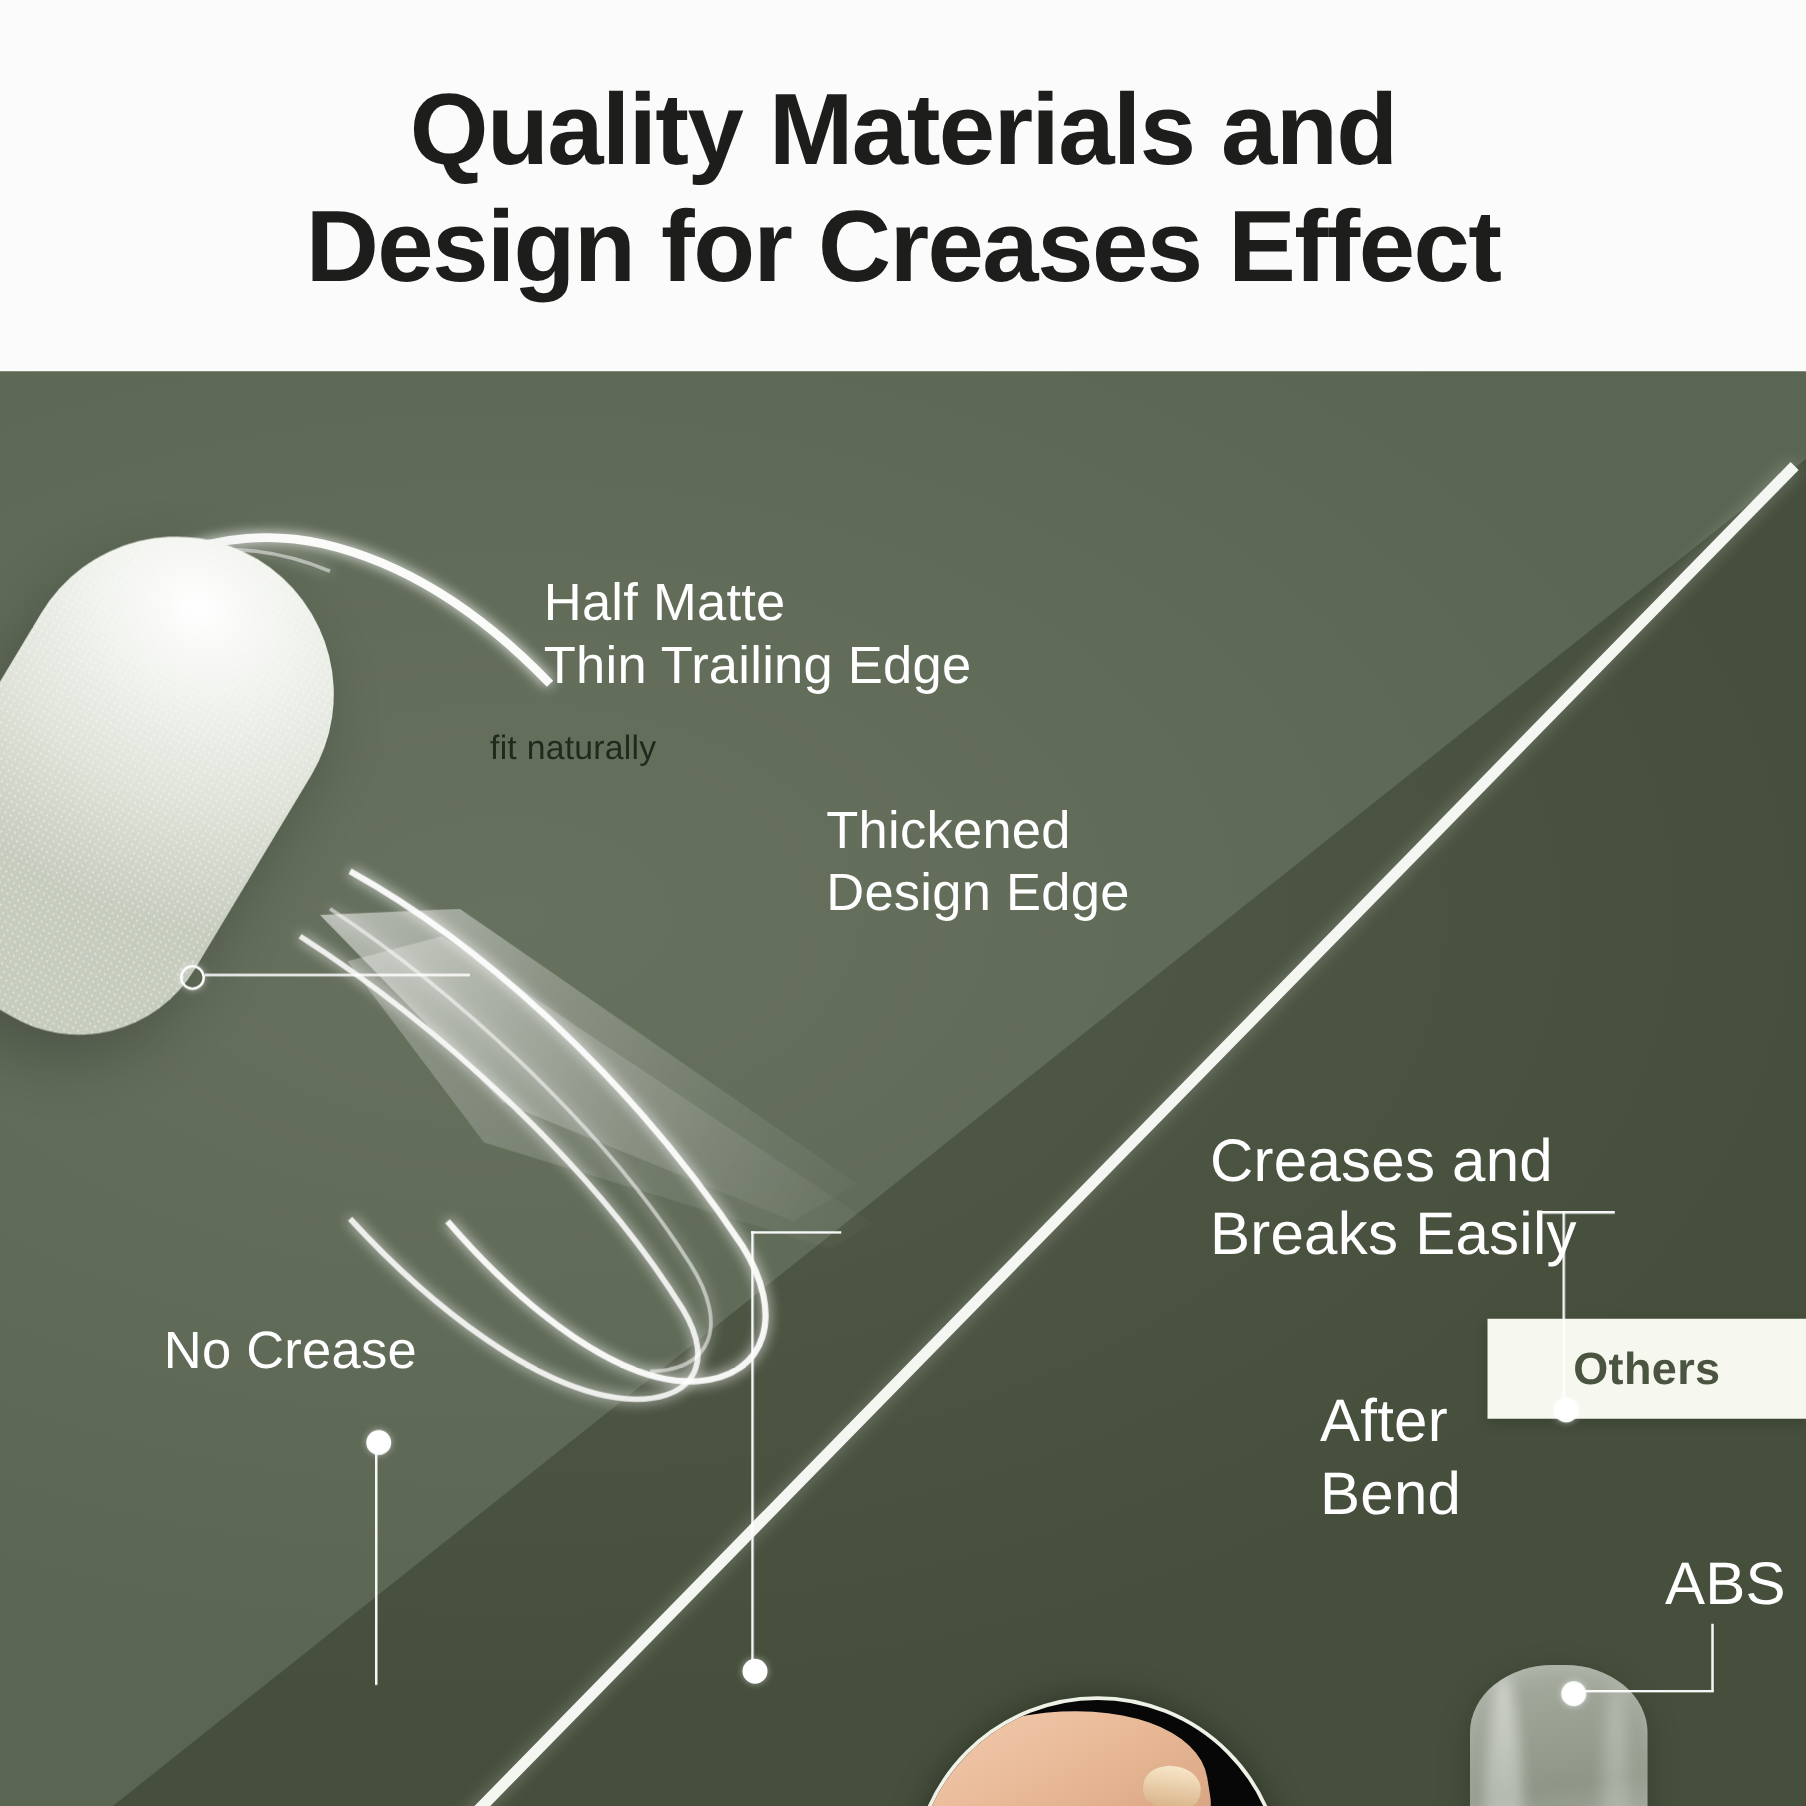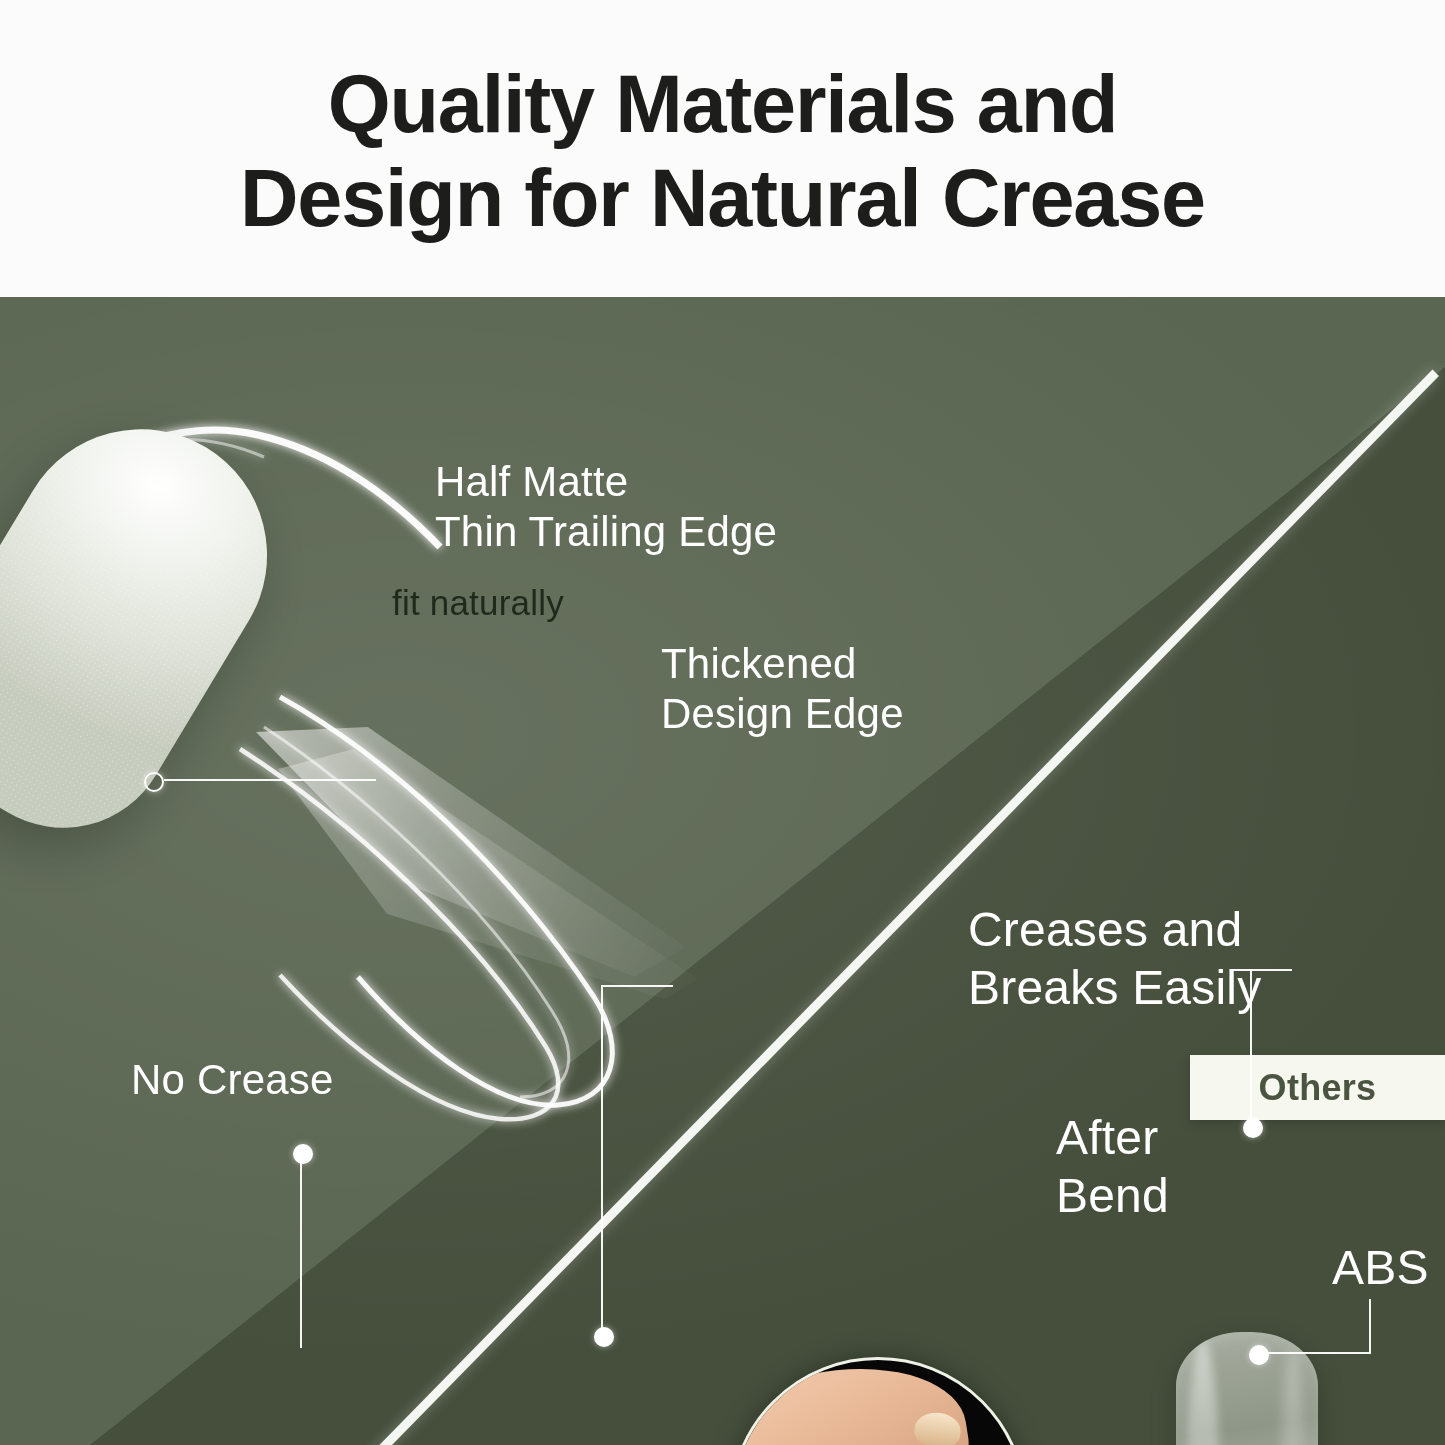--- a/index.html
+++ b/index.html
@@ -125,34 +125,34 @@
     color:#ffffff;
     font-size:42px;
     line-height:1.19;
     font-weight:400;
     white-space:pre-line;
     letter-spacing:.2px;
   }
   .callout-sub{
     position:absolute;
     color:#1f2a1c;
-    font-size:35px;
+    font-size:27px;
     font-weight:400;
     letter-spacing:.2px;
   }
 
   
   .badge{
     position:absolute;
     background:#f6f8ef;
     display:flex;align-items:center;
     box-shadow:0 3px 10px rgba(0,0,0,.18);
   }
   .badge-text{font-weight:700;}
-  #others-badge{left:1190px;top:758px;width:255px;height:65px;justify-content:center;}
+  #others-badge{left:1190px;top:758px;width:255px;height:80px;justify-content:center;}
   #others-badge .badge-text{color:#4b5440;font-size:36px;letter-spacing:.3px;}
 
   
   .photo-circle{
     position:absolute;left:729px;top:1060px;width:292px;height:292px;
     border-radius:50%;
     border:3px solid #eef2e6;
     background:#070707;
     overflow:hidden;
     box-shadow:0 0 26px rgba(0,0,0,.35);
@@ -202,21 +202,21 @@
     white-space:pre-line;font-weight:400;letter-spacing:.2px;
   }
 </style>
 </head>
 <body>
 
 <div class="page">
 
   <div class="header">
     <div class="header-title">Quality Materials and
-Design for Natural Crease</div>
+Design for Creases Effect</div>
   </div>
 
   <div class="stage">
 
     <div class="others-wedge"></div>
     <div class="vignette"></div>
     <div class="diagonal"></div>
 
     <div class="nail-group">
 

